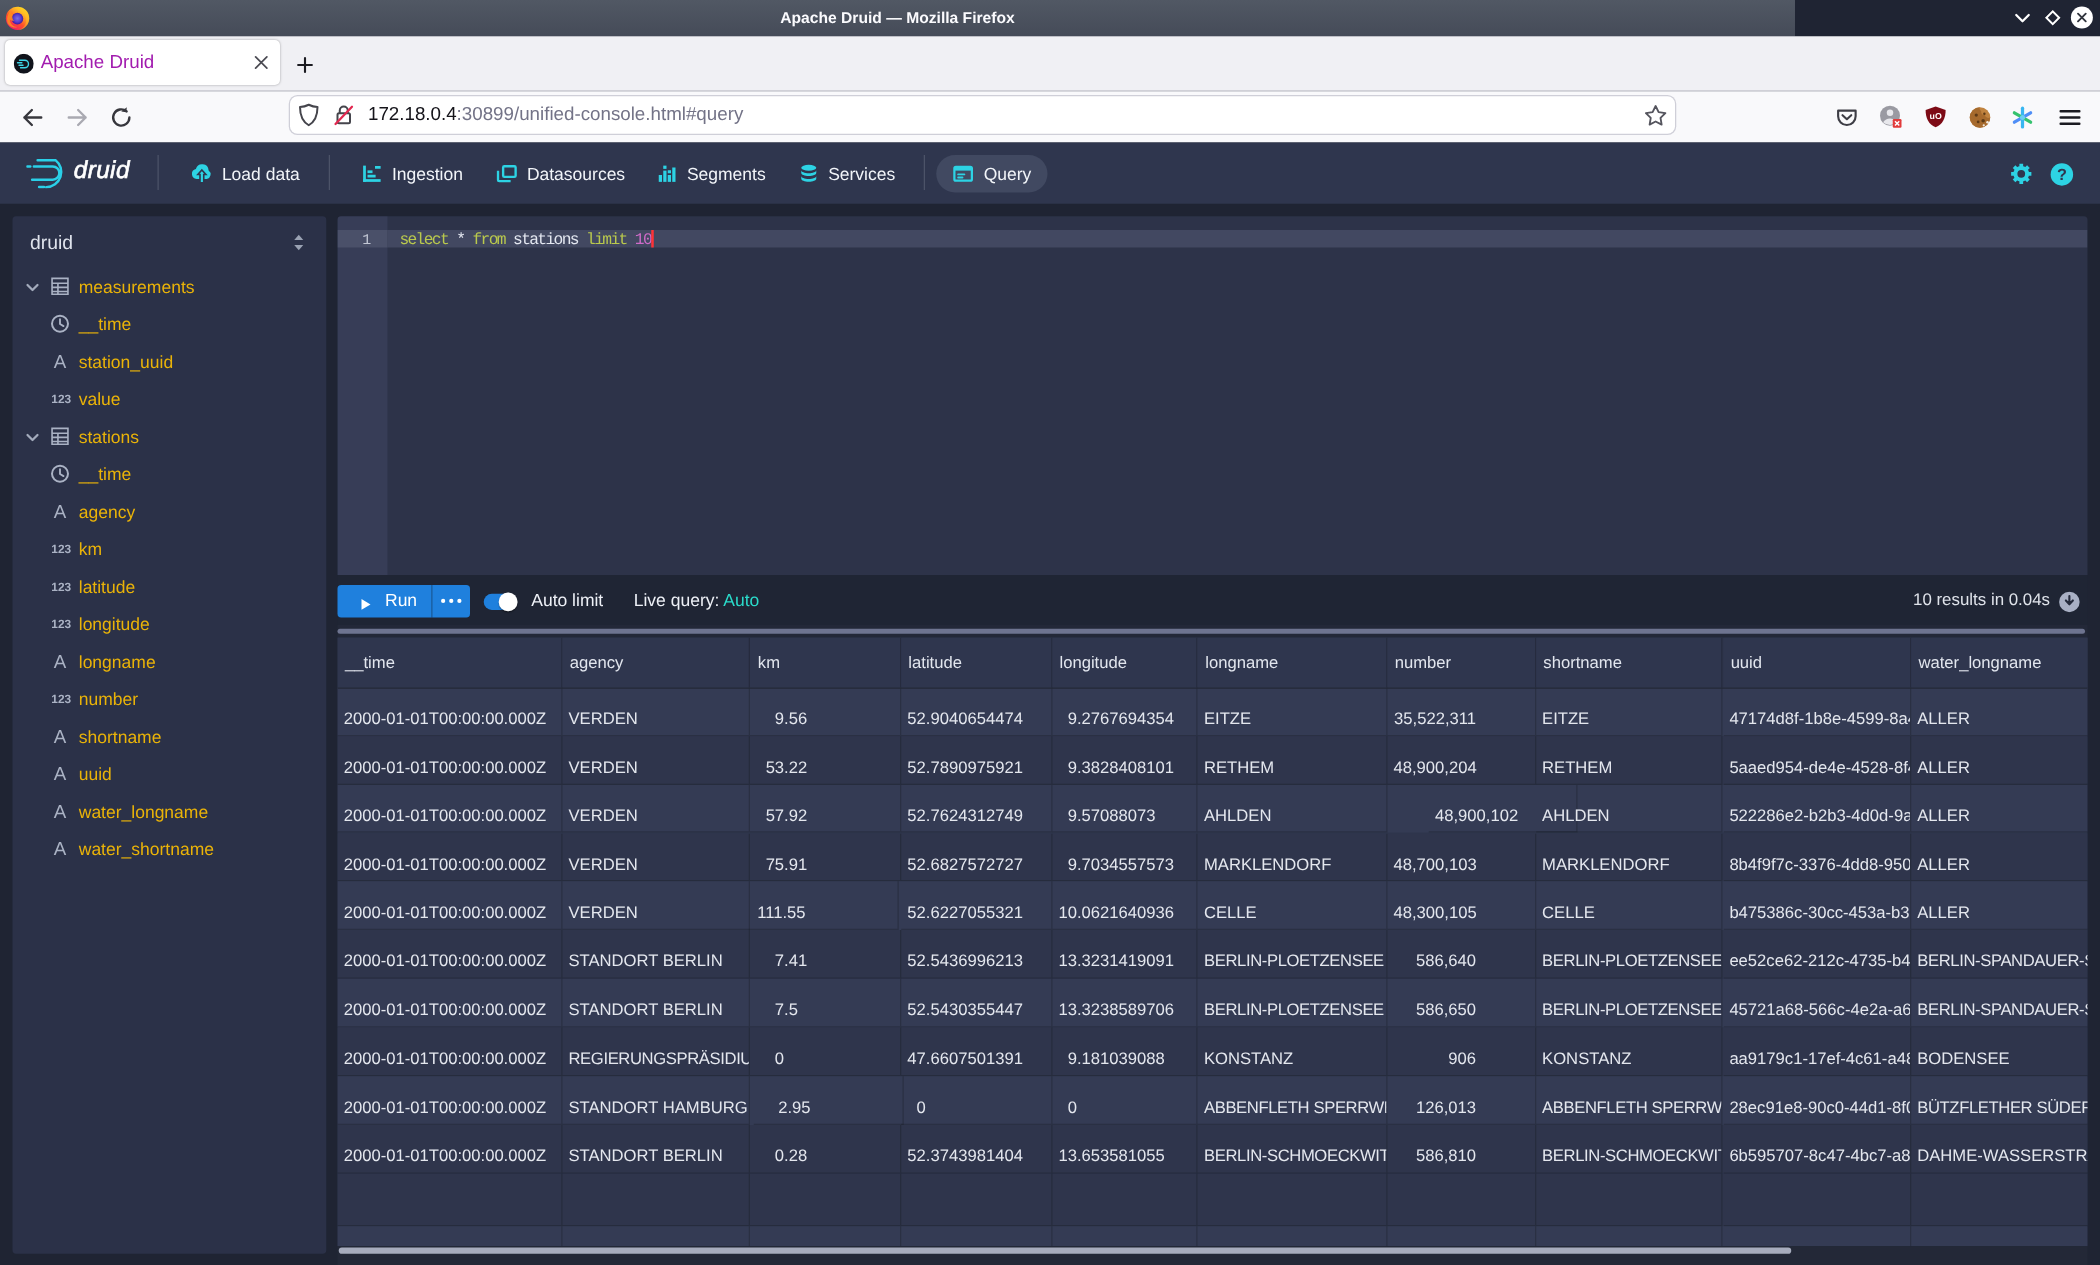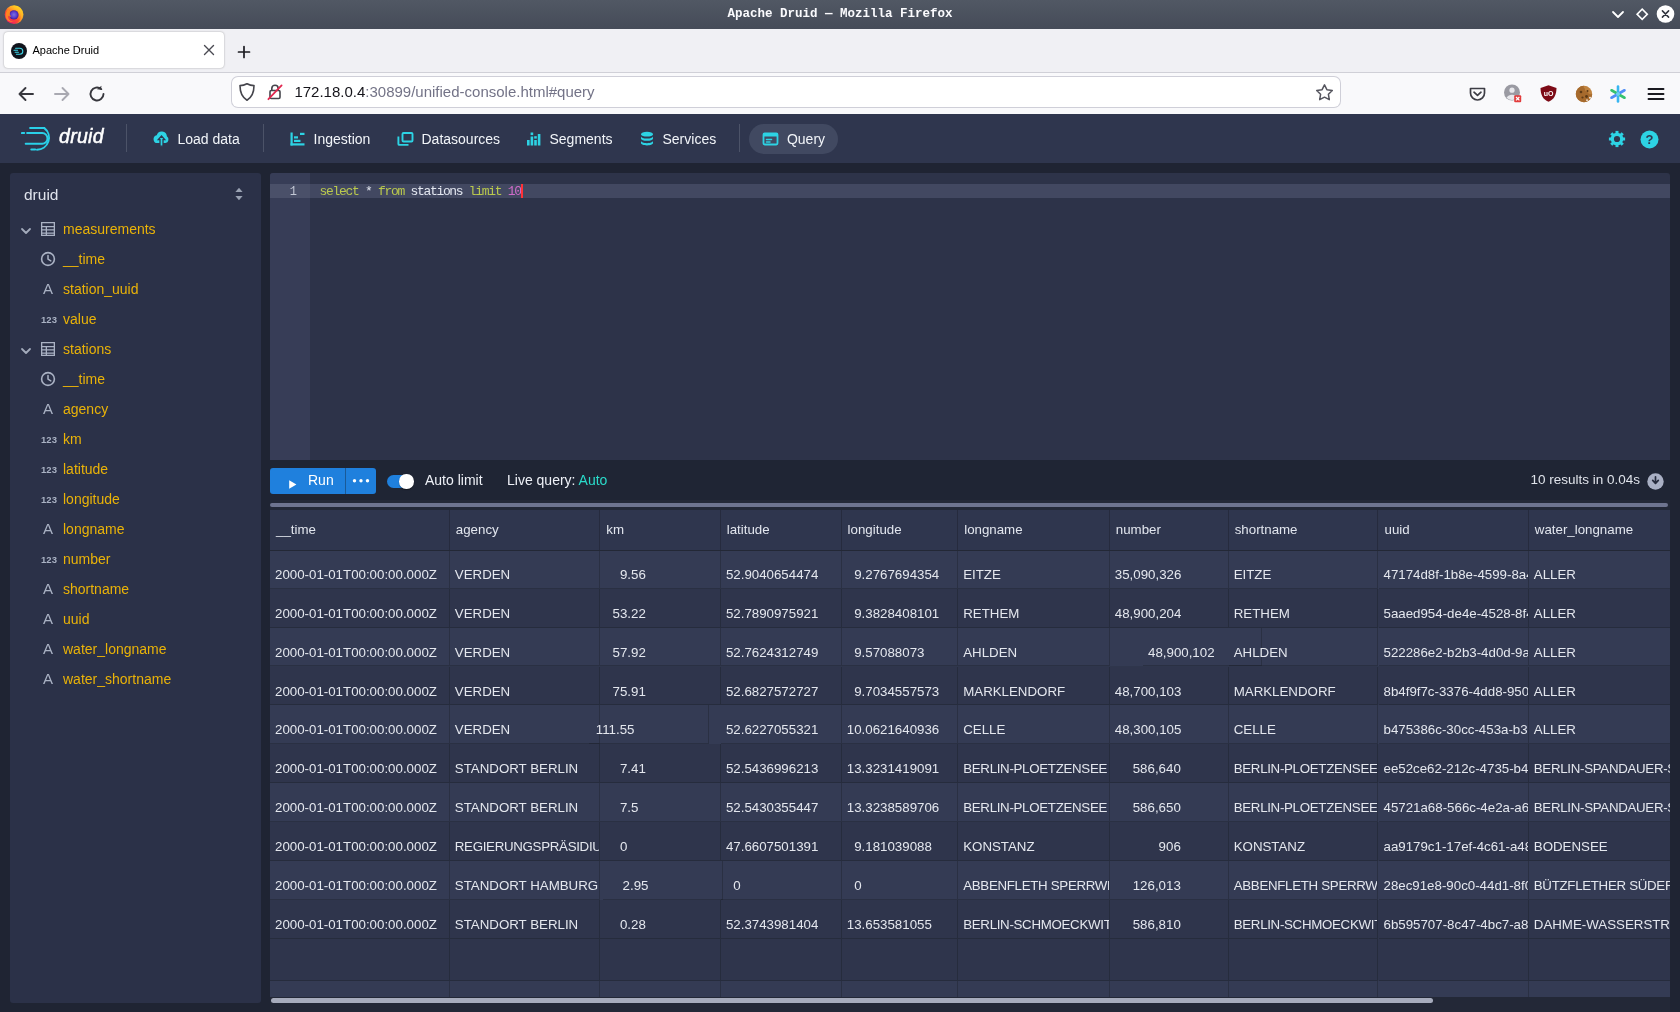--- a/index.html
+++ b/index.html
@@ -1,33 +1,33 @@
 <!DOCTYPE html>
 <html><head><meta charset="utf-8"><title>Apache Druid</title>
 <style>
 * { margin:0; padding:0; box-sizing:border-box; }
 html,body { width:1680px; height:1012px; overflow:hidden; }
 body { font-family:"Liberation Sans", sans-serif; background:#1f2433; position:relative; }
 #app { position:absolute; inset:0; }
 
 
-#tbar { position:absolute; left:0; top:0; width:1680px; height:29px;
-  background:linear-gradient(#515864,#454b58);font-family:Liberation Mono, monospace; }
+#tbar { position:absolute; left:0; top:0; width:1436px; height:29px;
+  background:linear-gradient(#515864,#454b58); }
 #tbar .title { position:absolute; top:0; left:0; right:0; height:29px; line-height:28px;
   text-align:center; color:#fbfbfe; font-size:12.5px; font-weight:700; }
 #fflogo { position:absolute; left:4px; top:4px; }
 .winbtn { position:absolute; top:0; height:29px; display:flex; align-items:center; }
 
 
 #tabbar { position:absolute; left:0; top:29px; width:1680px; height:44px; background:#f0f0f4;
   border-bottom:1px solid #d0d0d7; }
 #tab { position:absolute; left:3.5px; top:3px; width:220.5px; height:36px; background:#fff;
   border-radius:4px; box-shadow:0 0 2px rgba(0,0,0,.35); }
 #tab .fav { position:absolute; left:7px; top:11px; }
-#tab .tlab { position:absolute; left:29px; top:0; height:36px; line-height:36px; font-size:11px; color:#000000; }
+#tab .tlab { position:absolute; left:29px; top:0; height:36px; line-height:36px; font-size:15px; color:#a21caf; }
 #tab .tx { position:absolute; right:7px; top:10px; width:16px; height:16px; color:#4a4a52; }
 #newtab { position:absolute; left:236px; top:14.5px; width:16px; height:16px; }
 
 
 #urlbar { position:absolute; left:0; top:73px; width:1680px; height:41px; background:#f9f9fb; }
 .navic { position:absolute; top:4px; width:33px; height:33px; display:flex; align-items:center; justify-content:center; }
 #field { position:absolute; left:232px; top:4px; width:1108px; height:30px; background:#fff;
   border-radius:6px; box-shadow:0 0 0 1px #cfcfd8; }
 #field .ftext { position:absolute; left:62.4px; top:0; height:30px; line-height:30px; font-size:15px; color:#15141a; }
 #field .ftext .dim { color:#737387; }
@@ -511,21 +511,21 @@
 <div class="th" style="left:958.7px;width:149.8px">shortname</div>
 <div class="th" style="left:1108.5px;width:150.3px">uuid</div>
 <div class="th" style="left:1258.8px;width:171.2px">water_longname</div>
 <div class="tr odd" style="top:39.6px;height:38.95px">
 <div class="td" style="left:0.0px;width:179.8px">2000-01-01T00:00:00.000Z</div>
 <div class="td" style="left:179.8px;width:150.5px">VERDEN</div>
 <div class="td" style="left:330.3px;width:120.4px"><span class="ni" style="width:22px">9</span><span>.56</span></div>
 <div class="td" style="left:450.7px;width:120.9px"><span class="ni" style="width:15px">52</span><span>.9040654474</span></div>
 <div class="td" style="left:571.6px;width:116.6px"><span class="ni" style="width:15px">9</span><span>.2767694354</span></div>
 <div class="td" style="left:688.2px;width:151.6px">EITZE</div>
-<div class="td" style="left:839.8px;width:118.9px"><span class="ni" style="width:66px">35,090,326</span><span></span></div>
+<div class="td" style="left:839.8px;width:118.9px"><span class="ni" style="width:66px">35,522,311</span><span></span></div>
 <div class="td" style="left:958.7px;width:149.8px">EITZE</div>
 <div class="td" style="left:1108.5px;width:150.3px">47174d8f-1b8e-4599-8a4b-1c3e5d2f8a6b</div>
 <div class="td" style="left:1258.8px;width:171.2px">ALLER</div>
 </div>
 <div class="tr even" style="top:78.6px;height:38.95px">
 <div class="td" style="left:0.0px;width:179.8px">2000-01-01T00:00:00.000Z</div>
 <div class="td" style="left:179.8px;width:150.5px">VERDEN</div>
 <div class="td" style="left:330.3px;width:120.4px"><span class="ni" style="width:22px">53</span><span>.22</span></div>
 <div class="td" style="left:450.7px;width:120.9px"><span class="ni" style="width:15px">52</span><span>.7890975921</span></div>
 <div class="td" style="left:571.6px;width:116.6px"><span class="ni" style="width:15px">9</span><span>.3828408101</span></div>
@@ -555,21 +555,21 @@
 <div class="td" style="left:571.6px;width:116.6px"><span class="ni" style="width:15px">9</span><span>.7034557573</span></div>
 <div class="td" style="left:688.2px;width:151.6px">MARKLENDORF</div>
 <div class="td" style="left:839.8px;width:118.9px"><span class="ni" style="width:66px">48,700,103</span><span></span></div>
 <div class="td" style="left:958.7px;width:149.8px">MARKLENDORF</div>
 <div class="td" style="left:1108.5px;width:150.3px">8b4f9f7c-3376-4dd8-950e-2a6c8d4b1f7e</div>
 <div class="td" style="left:1258.8px;width:171.2px">ALLER</div>
 </div>
 <div class="tr odd" style="top:195.4px;height:38.95px">
 <div class="td" style="left:0.0px;width:179.8px">2000-01-01T00:00:00.000Z</div>
 <div class="td" style="left:179.8px;width:150.5px">VERDEN</div>
-<div class="td" style="left:319px;width:120.4px"><span class="ni" style="width:22px">111</span><span>.55</span></div>
+<div class="td" style="left:329px;width:120.4px"><span class="ni" style="width:22px">111</span><span>.55</span></div>
 <div class="td" style="left:450.7px;width:120.9px"><span class="ni" style="width:15px">52</span><span>.6227055321</span></div>
 <div class="td" style="left:571.6px;width:116.6px"><span class="ni" style="width:15px">10</span><span>.0621640936</span></div>
 <div class="td" style="left:688.2px;width:151.6px">CELLE</div>
 <div class="td" style="left:839.8px;width:118.9px"><span class="ni" style="width:66px">48,300,105</span><span></span></div>
 <div class="td" style="left:958.7px;width:149.8px">CELLE</div>
 <div class="td" style="left:1108.5px;width:150.3px">b475386c-30cc-453a-b3a6-8e1d5f2c9b4a</div>
 <div class="td" style="left:1258.8px;width:171.2px">ALLER</div>
 </div>
 <div class="tr even" style="top:234.4px;height:38.95px">
 <div class="td" style="left:0.0px;width:179.8px">2000-01-01T00:00:00.000Z</div>

